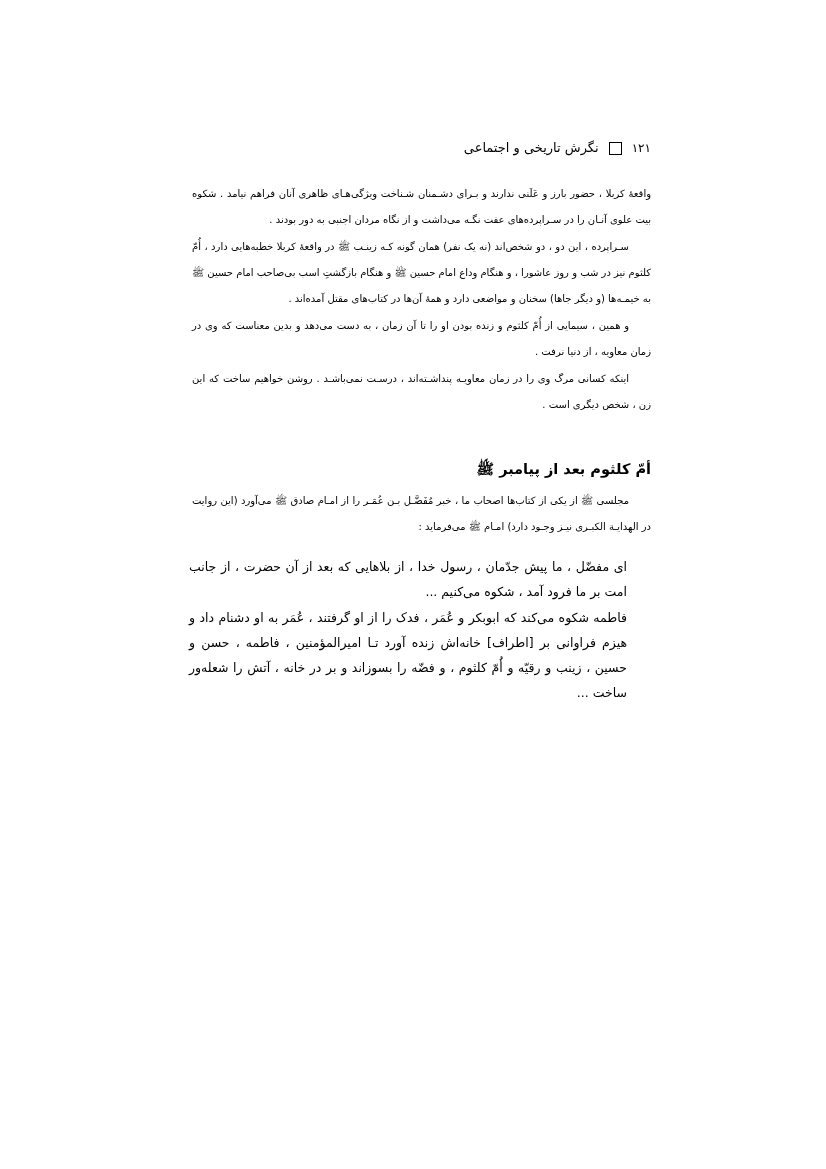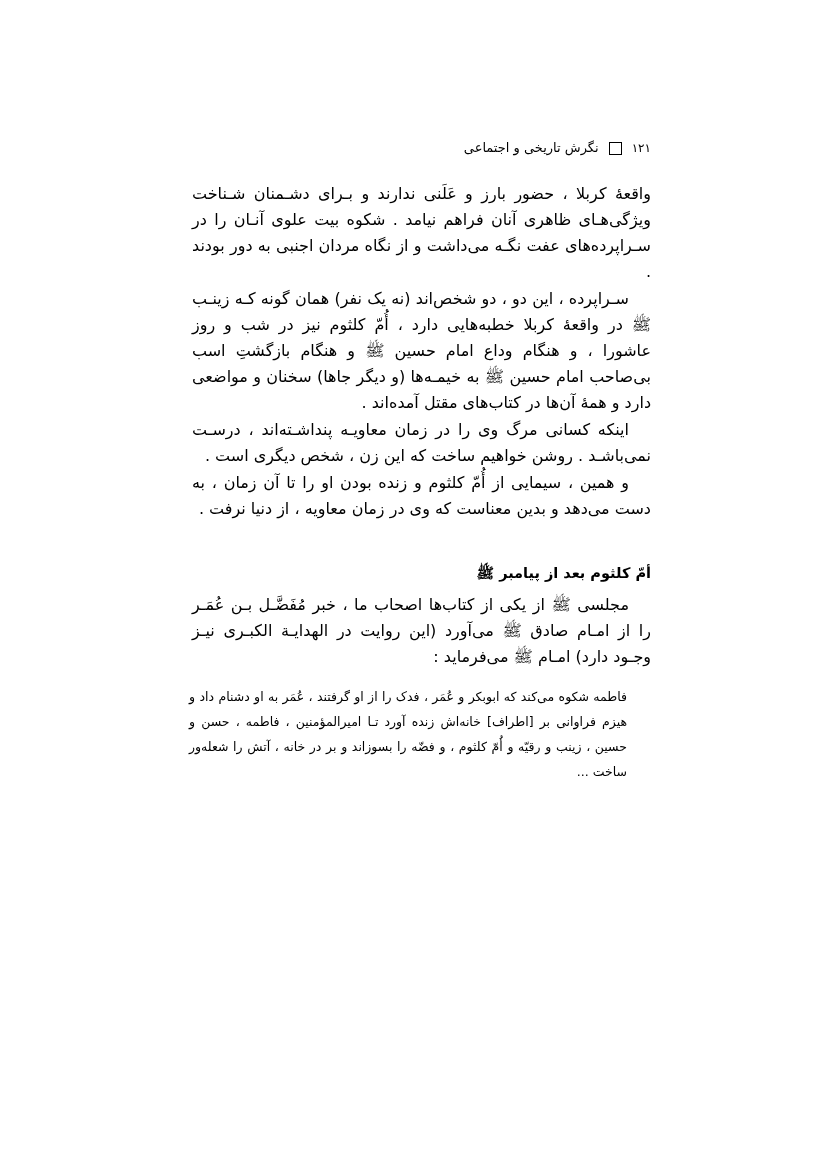--- a/index.html
+++ b/index.html
@@ -54,21 +54,21 @@
     background: #fff;
     position: relative;
     top: 1px;
   }
   .header-title {
     font-size: 13px;
   }
   
   p.para {
     margin: 0 0 1px 17px;
-    font-size: 16px;
+    font-size: 10px;
     line-height: 26px;
     text-align: justify;
     text-justify: inter-word;
     direction: rtl;
   }
   p.para.indent {
     text-indent: 22px;
   }
   p.first {
     margin-top: 0;
@@ -100,25 +100,26 @@
   <div class="content">
 
     <div class="header">
       <span class="header-folio">۱۲۱</span>
       <span class="header-mark"></span>
       <span class="header-title">نگرش تاریخی و اجتماعی</span>
     </div>
 
     <p class="para first">واقعهٔ کربلا ، حضور بارز و عَلَنی ندارند و بـرای دشـمنان شـناخت ویژگی‌هـای ظاهری آنان فراهم نیامد . شکوه بیت علوی آنـان را در سـراپرده‌های عفت نگـه می‌داشت و از نگاه مردان اجنبی به دور بودند .</p>
     <p class="para indent">سـراپرده ، این دو ، دو شخص‌اند (نه یک نفر) همان گونه کـه زینـب ﷺ در واقعهٔ کربلا خطبه‌هایی دارد ، أُمّ کلثوم نیز در شب و روز عاشورا ، و هنگام وداع امام حسین ﷺ و هنگام بازگشتِ اسب بی‌صاحب امام حسین ﷺ به خیمـه‌ها (و دیگر جاها) سخنان و مواضعی دارد و همهٔ آن‌ها در کتاب‌های مقتل آمده‌اند .</p>
+    <p class="para indent">و همین ، سیمایی از أُمّ کلثوم و زنده بودن او را تا آن زمان ، به دست می‌دهد و بدین معناست که وی در زمان معاویه ، از دنیا نرفت .</p>
     <p class="para indent">اینکه کسانی مرگ وی را در زمان معاویـه پنداشـته‌اند ، درسـت نمی‌باشـد . روشن خواهیم ساخت که این زن ، شخص دیگری است .</p>
-    <p class="para indent">و همین ، سیمایی از أُمّ کلثوم و زنده بودن او را تا آن زمان ، به دست می‌دهد و بدین معناست که وی در زمان معاویه ، از دنیا نرفت .</p>
 
     <div class="sect-head">أمّ کلثوم بعد از پیامبر ﷺ</div>
 
     <p class="para indent">مجلسی ﷺ از یکی از کتاب‌ها اصحاب ما ، خبر مُفَضَّـل بـن عُمَـر را از امـام صادق ﷺ می‌آورد (این روایت در الهدایـة الکبـری نیـز وجـود دارد) امـام ﷺ می‌فرماید :</p>
 
     <div class="quote">
+      <p>ای مفضّل ، ما پیش جدّمان ، رسول خدا ، از بلاهایی که بعد از آن حضرت ، از جانب امت بر ما فرود آمد ، شکوه می‌کنیم ...</p>
       <p>فاطمه شکوه می‌کند که ابوبکر و عُمَر ، فدک را از او گرفتند ، عُمَر به او دشنام داد و هیزم فراوانی بر [اطراف] خانه‌اش زنده آورد تـا امیرالمؤمنین ، فاطمه ، حسن و حسین ، زینب و رقیّه و أُمّ کلثوم ، و فضّه را بسوزاند و بر در خانه ، آتش را شعله‌ور ساخت ...</p>
     </div>
 
   </div>
 </div>
 
 </body></html>

